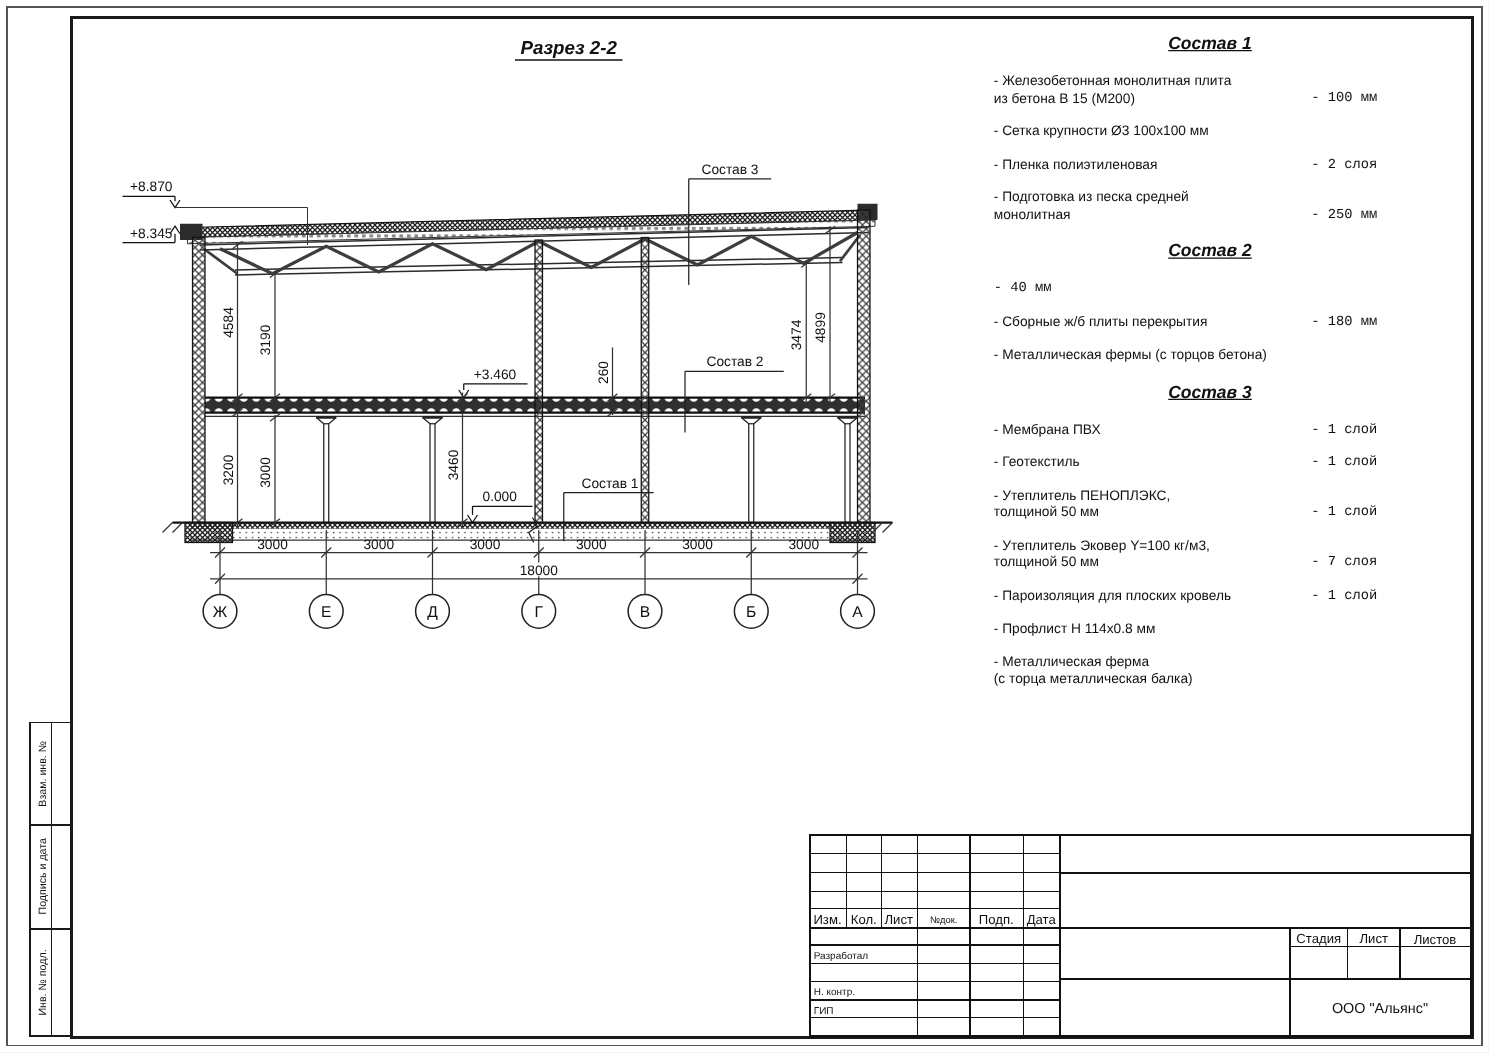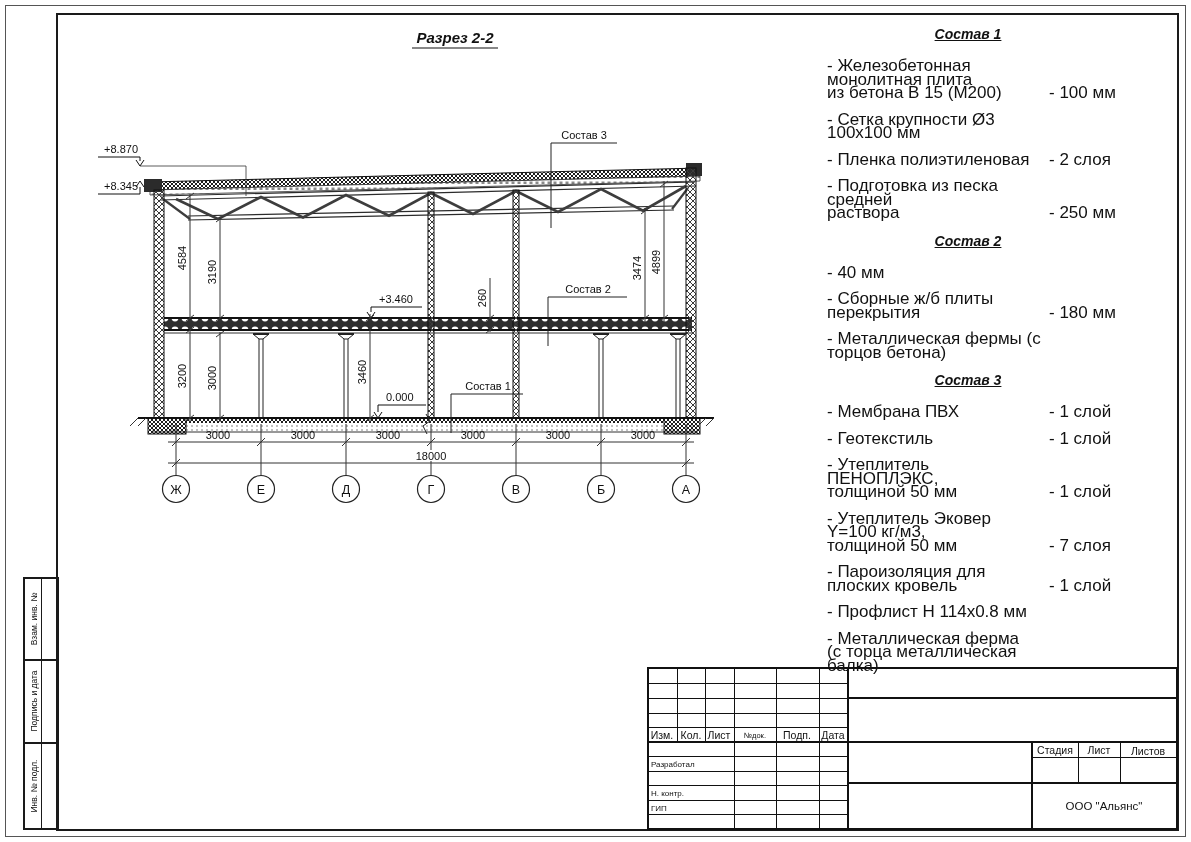--- a/index.html
+++ b/index.html
@@ -4,23 +4,23 @@
 <style>
   html,body{margin:0;padding:0;background:#e8e8e8;}
   #sheet{position:relative;width:1191px;height:842px;background:#ffffff;overflow:hidden;
          font-family:"Liberation Sans",sans-serif;color:#111;}
   #cad{position:absolute;left:0;top:0;}
   
   #comps{position:absolute;left:795px;top:26px;width:346px;}
   .comp-title{text-align:center;font-style:italic;font-weight:600;font-size:14px;
               text-decoration:underline;margin:0 0 17px 0;color:#111;}
   .comp-block{margin-bottom:10px;}
-  .comp-row{display:flex;margin-bottom:13px;font-size:17px;line-height:13.5px;margin-left:32px;}
+  .comp-row{display:flex;margin-bottom:13px;font-size:11px;line-height:13.5px;}
   .comp-name{flex:1 1 auto;white-space:pre-line;padding-right:6px;}
-  .comp-val{flex:0 0 92px;align-self:flex-end;}
+  .comp-val{flex:0 0 92px;align-self:flex-end;font-family:Liberation Mono, monospace;}
   svg text{fill:#111;}
   .dim{font-size:11px;}
   .ax{font-size:12.5px;}
   .lead{font-size:11px;}
   .elev{font-size:11px;}
   .tb-h{font-size:10.5px;}
   .tb-s{font-size:8px;}
   .tb-xs{font-size:7.5px;}
   .tb-co{font-size:11.5px;}
   .vmarg{font-size:8.5px;}
@@ -330,21 +330,21 @@
     <div class="comp-row">
       <div class="comp-name">- Сетка крупности Ø3 100х100 мм</div>
       <div class="comp-val"></div>
     </div>
     <div class="comp-row">
       <div class="comp-name">- Пленка полиэтиленовая</div>
       <div class="comp-val">-  2 слоя</div>
     </div>
     <div class="comp-row">
       <div class="comp-name">- Подготовка из песка средней
-раствора</div>
+монолитная</div>
       <div class="comp-val">- 250 мм</div>
     </div>
   </div>
 
   <div class="comp-block">
     <div class="comp-title">Состав 2</div>
     <div class="comp-row">
       <div class="comp-val">- 40 мм</div>
     </div>
     <div class="comp-row">

